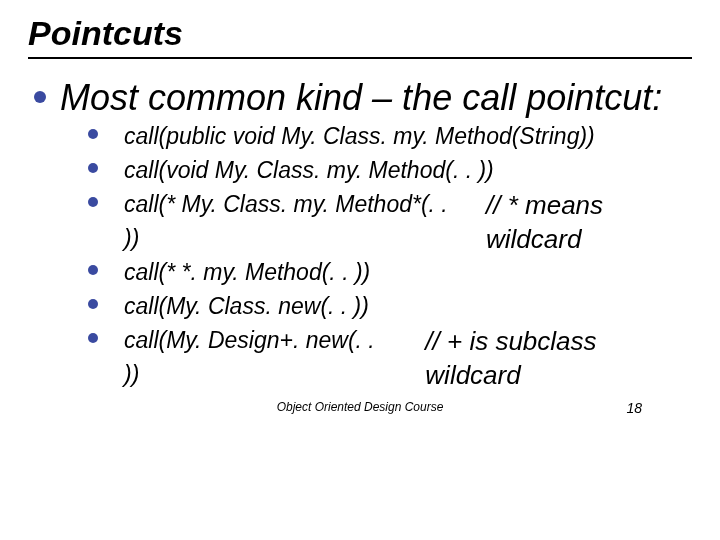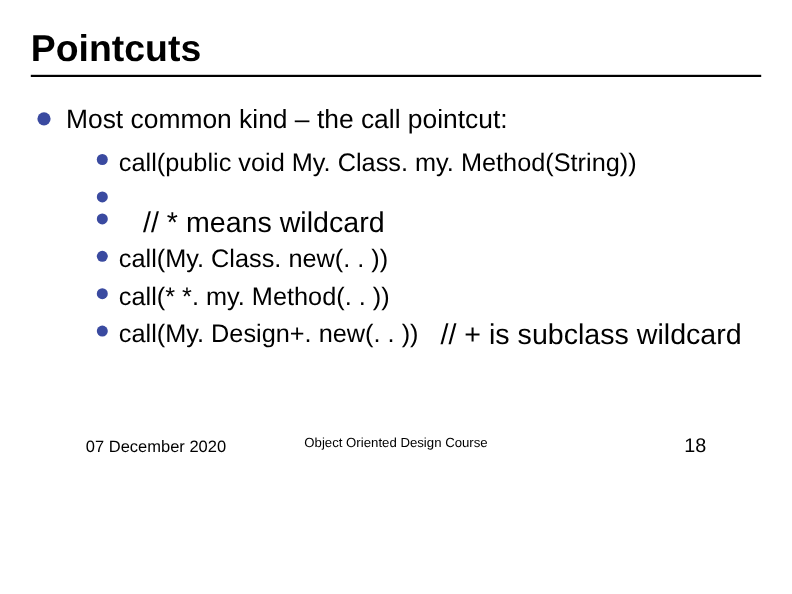--- a/index.html
+++ b/index.html
@@ -10,21 +10,22 @@
     background: #fff;
     font-family: Arial, Helvetica, sans-serif;
     color: #000;
     overflow: hidden;
   }
   .slide {
     width: 720px;
     height: 452px;
     position: relative;
     box-sizing: border-box;
-    padding: 25px 28px 0 28px;
+    padding: 14px 28px 0 28px;
+    font-style: italic;
   }
   .title {
     font-size: 34px;
     font-weight: bold;
     margin: 0 0 4px 0;
     letter-spacing: 0px;
   }
   .rule {
     height: 2px;
     background: #000;
@@ -41,32 +42,33 @@
   }
   .l1-bullet {
     width: 12px;
     height: 12px;
     min-width: 12px;
     border-radius: 50%;
     background: #3a4aa0;
     margin: 10px 14px 0 0;
   }
   .l1-text {
-    font-size: 24px;
+    font-size: 36px;
     line-height: 34px;
   }
   .level2-group {
     margin-left: 60px;
     margin-top: 2px;
   }
   .level2 {
     display: flex;
     align-items: flex-start;
     margin: 0;
     line-height: 34px;
+    gap: 16px;
   }
   .l2-bullet {
     width: 10px;
     min-width: 10px;
     height: 10px;
     border-radius: 50%;
     background: #3a4aa0;
     margin: 10px 10px 0 0;
   }
   .l2-text {
@@ -90,21 +92,21 @@
     font-size: 15px;
   }
   .footer-center {
     position: absolute;
     left: 50%;
     transform: translateX(-50%);
     font-size: 12px;
   }
   .footer-right {
     margin-left: auto;
-    font-size: 18px;
+    font-size: 14px;
   }
 </style>
 </head>
 <body>
 
 <div class="slide">
 
   <h1 class="title">Pointcuts</h1>
   <div class="rule"></div>
 
@@ -117,47 +119,48 @@
 
     <div class="level2-group">
 
       <div class="level2">
         <span class="l2-bullet"></span>
         <span class="l2-text">call(public void My. Class. my. Method(String))</span>
       </div>
 
       <div class="level2">
         <span class="l2-bullet"></span>
+        <span class="l2-text">call(void My. Class. my. Method(. . ))</span>
       </div>
 
       <div class="level2">
         <span class="l2-bullet"></span>
+        <span class="l2-text">call(* My. Class. my. Method*(. . ))</span>
         <span class="comment">// * means wildcard</span>
       </div>
 
 
       <div class="level2">
         <span class="l2-bullet"></span>
-        <span class="l2-text">call(My. Class. new(. . ))</span>
+        <span class="l2-text">call(* *. my. Method(. . ))</span>
       </div>
 
       <div class="level2">
         <span class="l2-bullet"></span>
-        <span class="l2-text">call(* *. my. Method(. . ))</span>
+        <span class="l2-text">call(My. Class. new(. . ))</span>
       </div>
 
       <div class="level2">
         <span class="l2-bullet"></span>
         <span class="l2-text">call(My. Design+. new(. . ))</span>
         <span class="comment" style="margin-left:20px">// + is subclass wildcard</span>
       </div>
 
 
     </div>
   </div>
 
   <div class="footer">
-    <span>07 December 2020</span>
     <span class="footer-center">Object Oriented Design Course</span>
     <span class="footer-right">18</span>
   </div>
 
 </div>
 
 </body></html>

